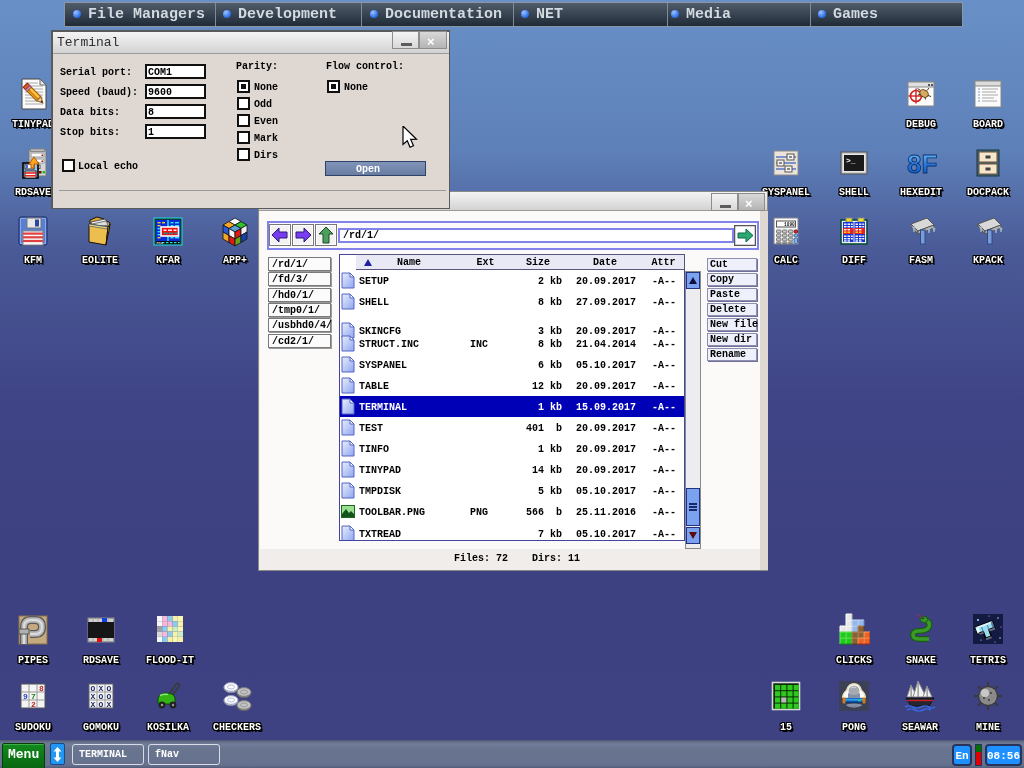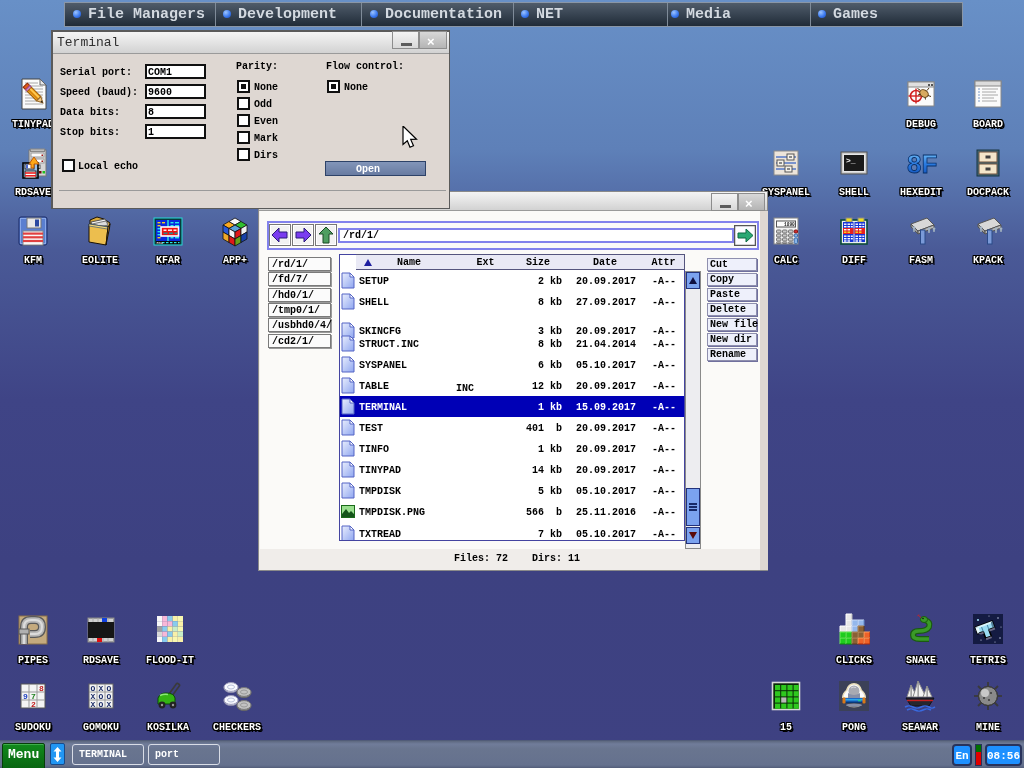--- a/index.html
+++ b/index.html
@@ -47,21 +47,21 @@
 border:1px solid #7a7a7a;box-shadow:1px 1px 0 #9a9a9a;
 font:bold 10px "Liberation Mono",monospace;color:#000;padding:1px 0 0 3px;white-space:pre;}
 .ctxbtn{position:absolute;box-sizing:border-box;left:448px;width:50px;height:13px;background:#eef0fb;
 border:1px solid #8f8fae;box-shadow:1px 1px 0 #70709e;
 font:bold 10px "Liberation Mono",monospace;color:#000;padding:0px 0 0 2px;white-space:pre;}
 .hdrcell{position:absolute;box-sizing:border-box;top:0;height:16px;background:#e9e9f5;
 border:1px solid #55557e;border-left:none;
 font:bold 10px "Liberation Mono",monospace;color:#000;text-align:center;padding-top:2px;}
 .frow{position:absolute;left:0;width:100%;height:21px;}
 .fname{position:absolute;left:19px;top:6px;font:bold 10px "Liberation Mono",monospace;color:#000;white-space:pre;}
-.fext{position:absolute;left:116px;top:6px;font:bold 10px "Liberation Mono",monospace;color:#000;margin-top:44px;}
+.fext{position:absolute;left:130px;top:6px;font:bold 10px "Liberation Mono",monospace;color:#000;}
 .fsize{position:absolute;left:170px;width:52px;top:6px;text-align:right;font:bold 10px "Liberation Mono",monospace;color:#000;white-space:pre;}
 .fdate{position:absolute;left:236px;top:6px;font:bold 10px "Liberation Mono",monospace;color:#000;}
 .fattr{position:absolute;left:312px;top:6px;font:bold 10px "Liberation Mono",monospace;color:#000;}
 .ficon{position:absolute;left:1px;top:2px;}
 
 #taskbar{position:absolute;left:0;top:740px;width:1024px;height:28px;z-index:40;
 border-top:1px solid #515c78;box-sizing:border-box;
 background:linear-gradient(to bottom,#5d687f 0px,#707c9a 3px,#69758f 8px,#65718e 24px,#5a6582 26px,#515c77 100%);}
 .tskbtn{position:absolute;top:3px;height:21px;box-sizing:border-box;border:1px solid #d8dce6;border-radius:3px;
 font:bold 10px "Liberation Mono",monospace;color:#fff;padding:4px 0 0 6px;}
@@ -718,21 +718,21 @@
     <rect x="1.5" y="1.5" width="19" height="19" fill="none" stroke="#fff"></rect>
     <path d="M11 3 L18 10 L14 10 L14 19 L8 19 L8 10 L4 10 Z" fill="#4e9e60" stroke="#1a4a24"></path>
   </svg>
   <div style="position:absolute;left:79px;top:36px;width:396px;height:15px;box-sizing:border-box;border:2px solid #8282ec;background:#fff;font:bold 10px 'Liberation Mono',monospace;color:#000;padding:0 0 0 3px;">/rd/1/</div>
   <svg class="abs" style="left:475px;top:33px" width="22" height="21" viewBox="0 0 22 21">
     <rect x="0.5" y="0.5" width="21" height="20" fill="#fcfcff" stroke="#555" stroke-width="1.5"></rect>
     <path d="M4 8 L12 8 L12 4 L19 10.5 L12 17 L12 13 L4 13 Z" fill="#2aa873" stroke="#0c6a42"></path>
   </svg>
 
   <div class="drvbtn" style="top:65px">/rd/1/</div>
-  <div class="drvbtn" style="top:80px">/fd/7/</div>
+  <div class="drvbtn" style="top:80px">/fd/3/</div>
   <div class="drvbtn" style="top:95.5px">/hd0/1/</div>
   <div class="drvbtn" style="top:111px">/tmp0/1/</div>
   <div class="drvbtn" style="top:126px">/usbhd0/4/</div>
   <div class="drvbtn" style="top:141.5px">/cd2/1/</div>
 
   <div style="position:absolute;left:80px;top:62px;width:346px;height:287px;box-sizing:border-box;border:1px solid #4444a0;background:#fff;"></div>
   <div class="hdrcell" style="left:80px;width:18px;border-left:1px solid #55557e;"></div>
   <div class="hdrcell" style="left:97px;top:62px;width:107px;">Name<svg style="position:absolute;left:8px;top:4px" width="8" height="7">
         <path d="M4 0 L8 7 L0 7 Z" fill="#2020a0"></path>
       </svg></div>
@@ -916,21 +916,21 @@
         <div class="fname" style="">TMPDISK</div>
         <div class="fsize" style="">5 kb</div>
         <div class="fdate" style="">05.10.2017</div>
         <div class="fattr" style="">-A--</div>
       </div>
   <div class="frow" style="top:231.4px;">
         <svg class="ficon" width="14" height="17" viewBox="0 0 14 17">
           <rect x="0.5" y="2.5" width="13" height="12" fill="#9adf8f" stroke="#1a6a1a"></rect>
           <path d="M1 11 L5 6 L8 10 L10 8 L13 11 L13 14 L1 14 Z" fill="#14541a"></path>
         </svg>
-        <div class="fname" style="">TMPDISK.PNG</div>
+        <div class="fname" style="">TOOLBAR.PNG</div>
         <div class="fext" style="">PNG</div>
         <div class="fsize" style="">566  b</div>
         <div class="fdate" style="">25.11.2016</div>
         <div class="fattr" style="">-A--</div>
       </div>
   <div class="frow" style="top:252.5px;">
         <svg class="ficon" width="14" height="17" viewBox="0 0 14 17">
           <path d="M1 1 L9 1 L13 5 L13 16 L1 16 Z" fill="url(#dg12)" stroke="#5565c5"></path>
           <defs>
             <linearGradient id="dg12" x1="0" y1="0" x2="1" y2="1">
@@ -1011,21 +1011,21 @@
 <div id="taskbar">
   <div style="position:absolute;left:2px;top:2px;width:43px;height:32px;box-sizing:border-box;background:linear-gradient(to bottom,#118a1c,#065d0e);border:1px solid #063f09;border-radius:2px;box-shadow:inset 0 1px 0 #3fae4a;">
     <div style="position:absolute;left:5px;top:3px;font:bold 13px 'Liberation Mono',monospace;color:#fff;">Menu</div>
   </div>
   <div style="position:absolute;left:50px;top:2px;width:15px;height:22px;box-sizing:border-box;background:#2196f3;border:1px solid #184a8a;border-radius:2px;">
     <svg style="position:absolute;left:2px;top:3px" width="9" height="15" viewBox="0 0 9 15">
         <path d="M4.5 0 L8.5 4.5 L6 4.5 L6 10.5 L8.5 10.5 L4.5 15 L0.5 10.5 L3 10.5 L3 4.5 L0.5 4.5 Z" fill="#fff"></path>
       </svg>
   </div>
   <div class="tskbtn" style="left:72px;width:72px;">TERMINAL</div>
-  <div class="tskbtn" style="left:148px;width:72px;">port</div>
+  <div class="tskbtn" style="left:148px;width:72px;">fNav</div>
   <div class="bluebtn" style="left:952px;top:3px;width:20px;height:22px;font:bold 11px 'Liberation Mono',monospace;padding-top:4px;">En</div>
   <div style="position:absolute;left:975px;top:3px;width:7px;height:22px;background:#e00000;border:1px solid #28335c;box-sizing:border-box;">
     <div style="position:absolute;left:0;top:0;width:5px;height:7px;background:#007000;"></div>
   </div>
   <div class="bluebtn" style="left:985px;top:3px;width:37px;height:22px;font:bold 11px 'Liberation Mono',monospace;padding-top:4px;">08:56</div>
 </div>
 <svg style="position:absolute;left:402px;top:126px;z-index:50" width="16" height="24" viewBox="0 0 16 24">
 <polygon points="1,0 1,18.5 5.3,14.8 8,21.3 11.5,19.8 8.7,13.4 14.5,13.2" fill="#fff" stroke="#000" stroke-width="1.2"></polygon>
   </svg>
 

